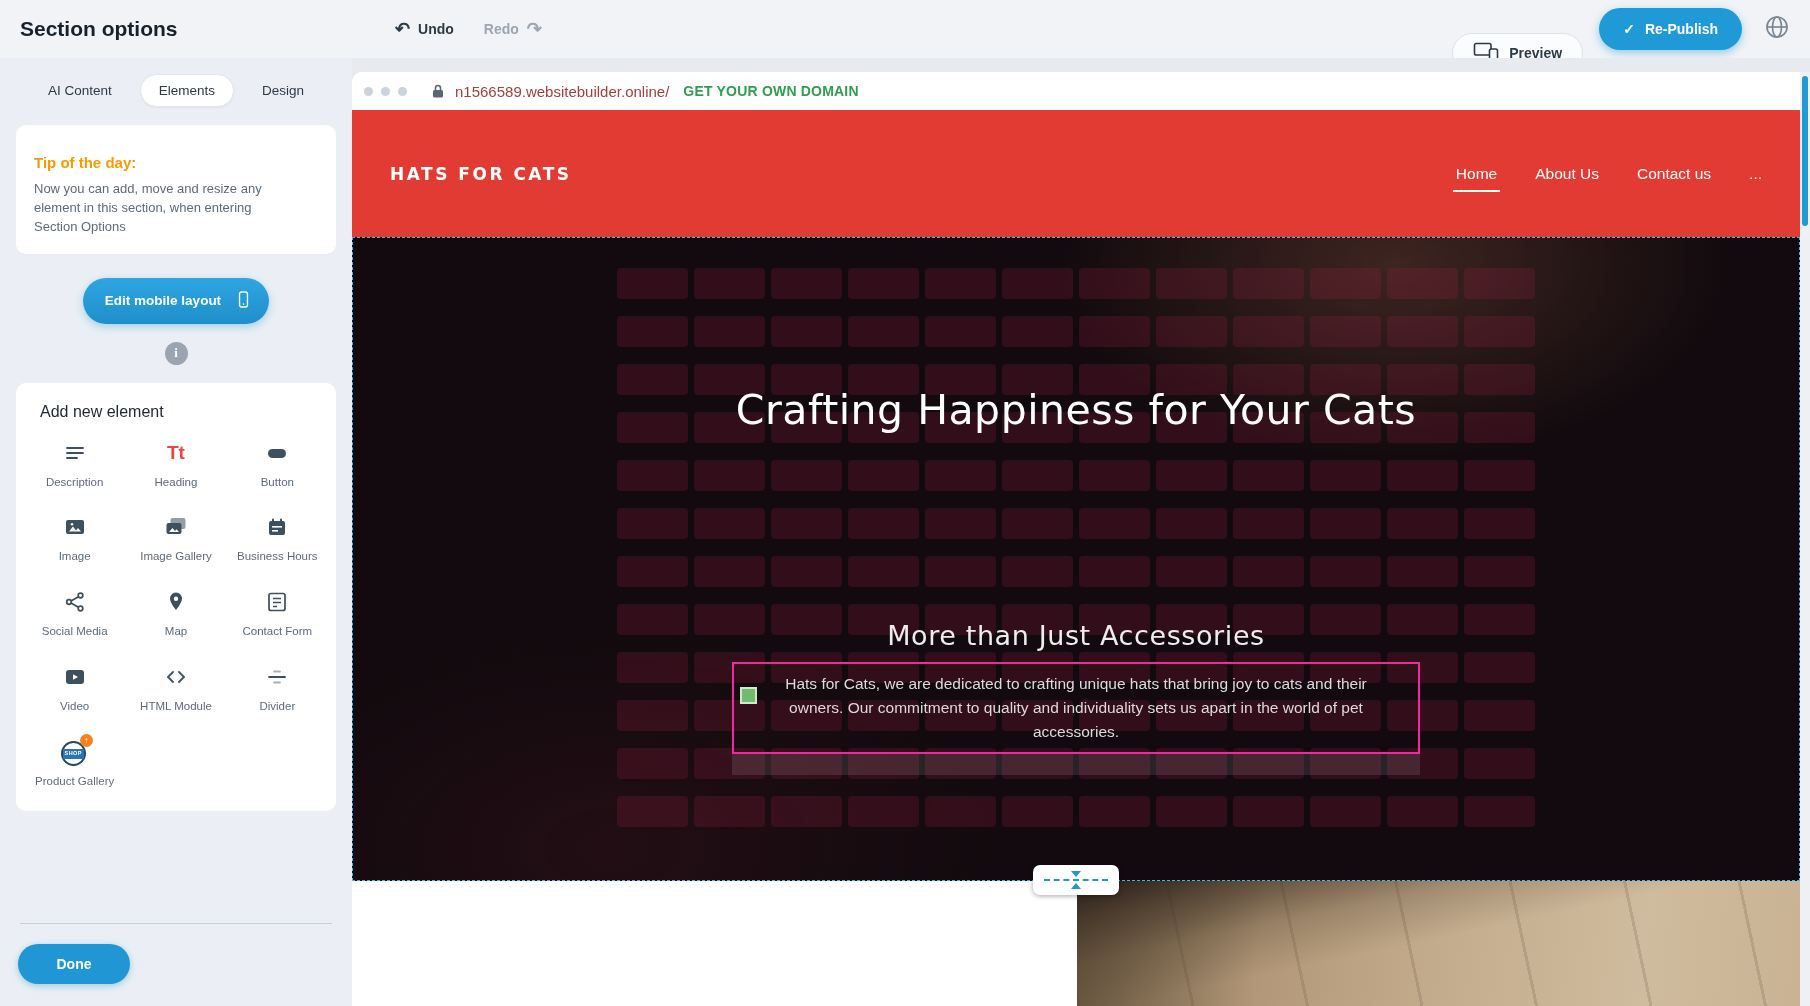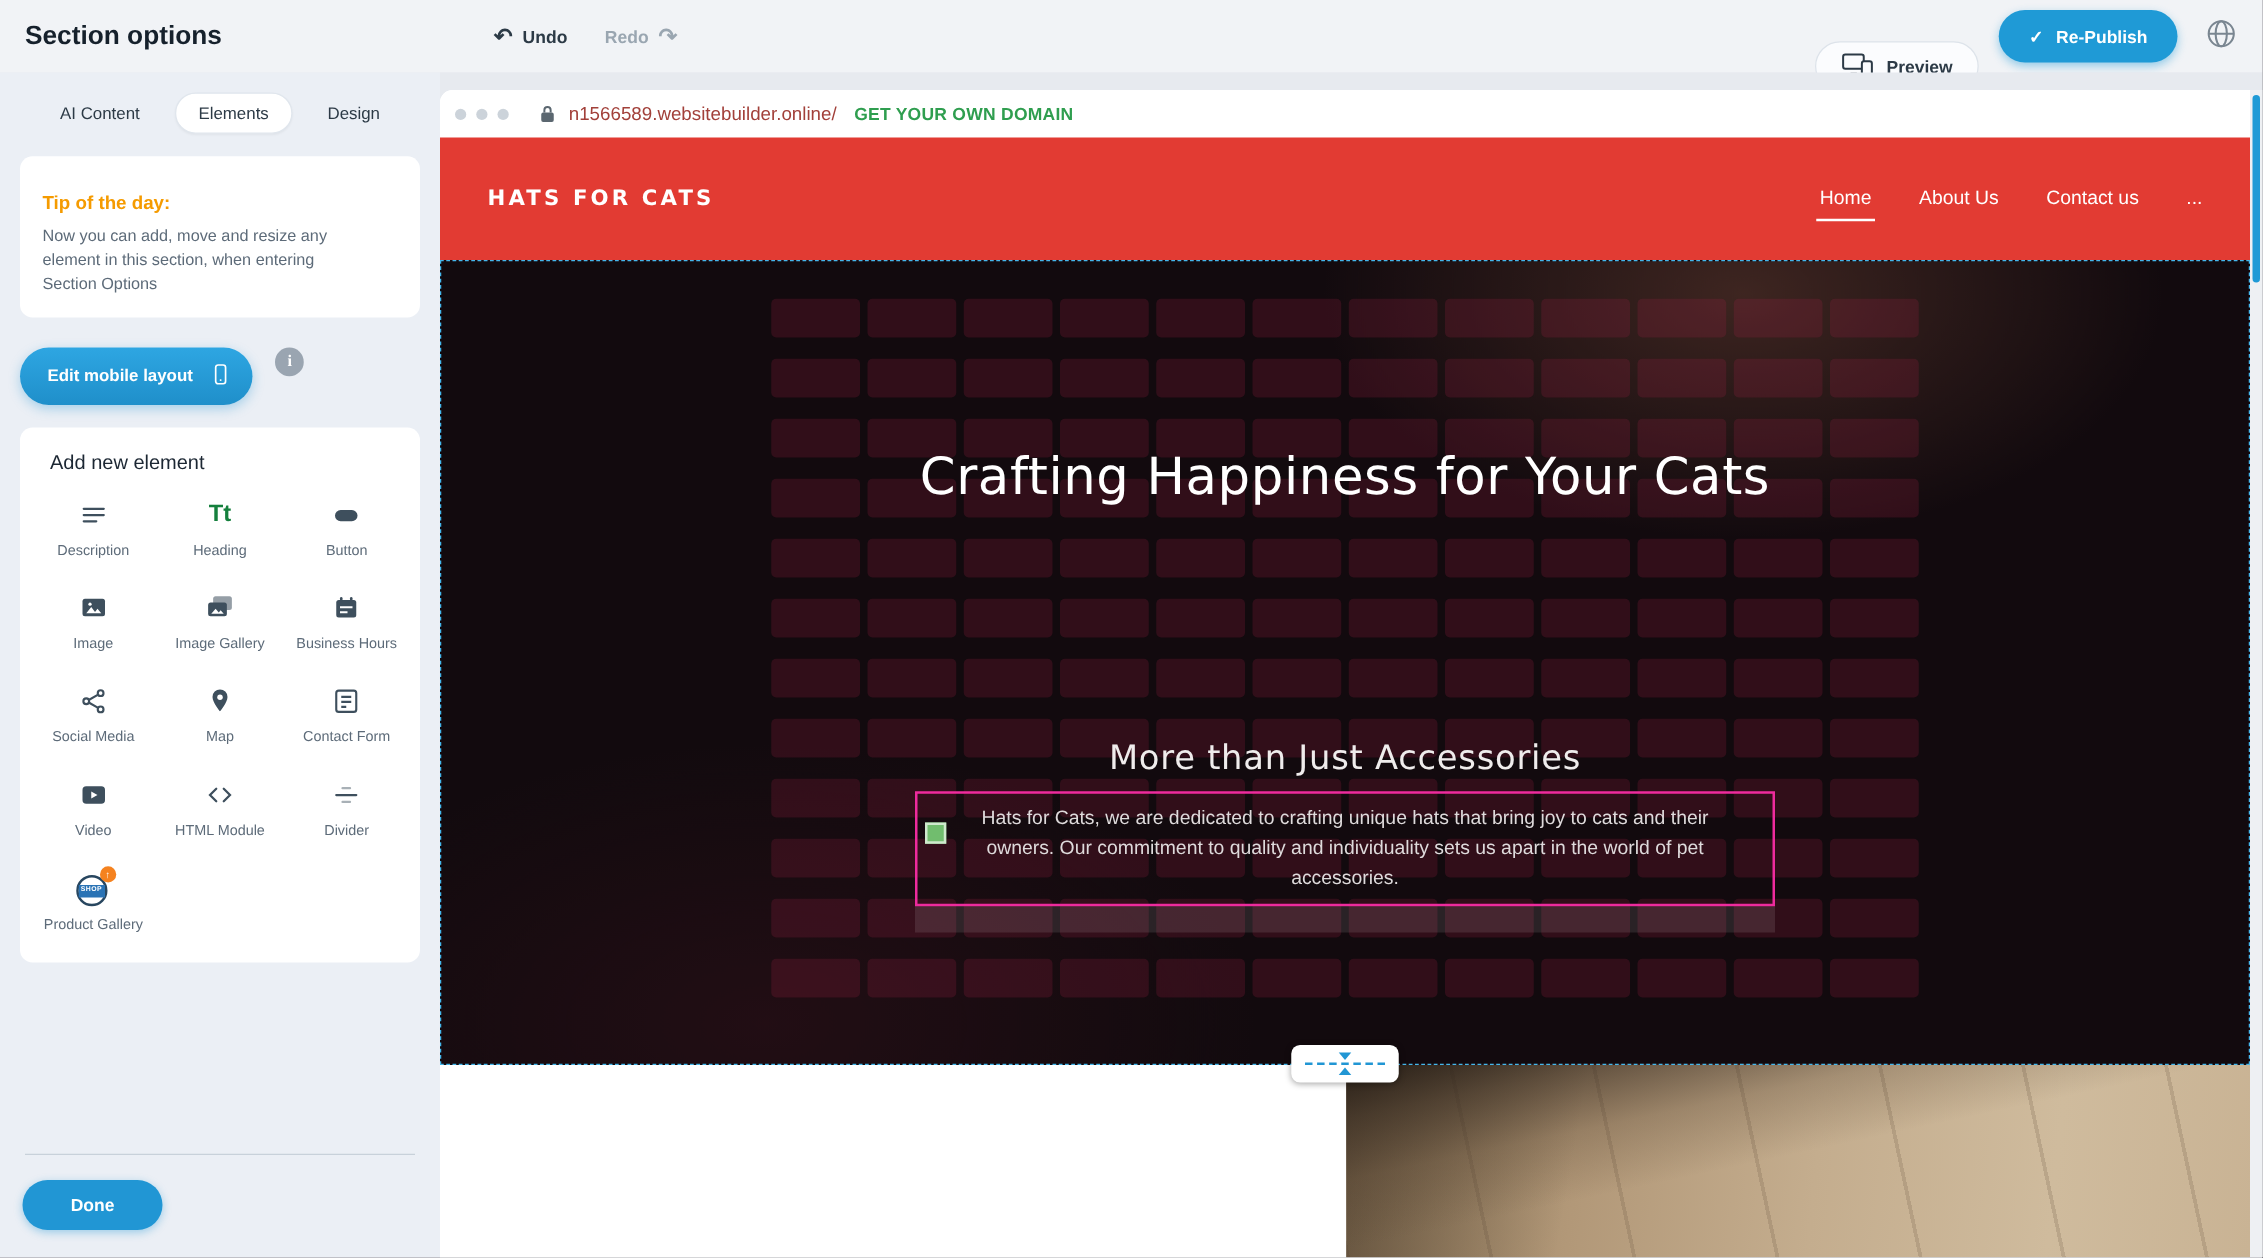--- a/index.html
+++ b/index.html
@@ -28,33 +28,33 @@
   .app-body{display:flex;height:948px;}
 
   
   .sidebar{width:352px;background:#ebeff5;display:flex;flex-direction:column;flex:0 0 auto;}
   .tabs{display:flex;justify-content:space-between;align-items:center;padding:16px 30px 8px;}
   .tab{padding:8px 18px;border-radius:18px;font-size:13.5px;color:#2c3a46;}
   .tab.active{background:#fff;border:1px solid #e0e6ed;box-shadow:0 1px 2px rgba(0,0,0,.05);}
   .tip-card{background:#fff;border-radius:10px;margin:10px 16px 6px;padding:29px 18px 17px;}
   .tip-title{color:#f59b00;font-size:15px;font-weight:bold;margin-bottom:9px;}
   .tip-body{font-size:13px;color:#5d6b79;line-height:1.45;max-width:256px;}
-  .mobile-row{display:flex;align-items:flex-start;gap:18px;margin:18px 16px 14px;}
+  .mobile-row{display:flex;align-items:center;gap:18px;margin:18px 16px 14px;flex-direction:column;}
   .edit-mobile-btn{height:46px;border:none;border-radius:24px;background:linear-gradient(#2ea6e2,#1f8fca);
     color:#fff;font-size:13.5px;font-weight:bold;display:flex;align-items:center;gap:13px;padding:0 16px 0 22px;
     box-shadow:0 3px 9px rgba(33,150,212,.35);}
   .info-btn{width:23px;height:23px;border-radius:50%;background:#9aa5b1;color:#fff;border:none;
     font-size:13px;font-weight:bold;display:flex;align-items:center;justify-content:center;font-family:"Liberation Serif",serif;}
   .add-card{background:#fff;border-radius:10px;margin:4px 16px;padding:20px 8px 22px;}
   .add-title{font-size:16px;color:#1c2733;margin:0 0 18px 16px;}
   .el-grid{display:grid;grid-template-columns:repeat(3,1fr);row-gap:24px;}
   .el-item{display:flex;flex-direction:column;align-items:center;gap:8px;color:#5d6b79;
     font-size:11.5px;text-align:center;line-height:1.3;padding:0 4px;}
   .el-icon{height:28px;display:flex;align-items:center;justify-content:center;}
-  .tt-glyph{font-size:19px;font-weight:bold;color:#15803d;line-height:1;}
+  .tt-glyph{font-size:19px;font-weight:bold;color:#ef4444;line-height:1;}
   .shop-icon{position:relative;width:30px;height:28px;}
   .shop-circle{position:absolute;left:1px;top:3px;width:25px;height:25px;border-radius:50%;
     background:#fff;border:2px solid #28465f;display:flex;align-items:center;justify-content:center;}
   .shop-band{width:27px;height:10px;background:#2a73b5;display:flex;align-items:center;justify-content:center;
     color:#fff;font-size:5.5px;font-weight:bold;letter-spacing:.4px;}
   .shop-badge{position:absolute;right:-3px;top:-4px;width:13px;height:13px;border-radius:50%;background:#f5821f;
     color:#fff;font-size:8px;display:flex;align-items:center;justify-content:center;}
   .sidebar-footer{margin-top:auto;padding:0 18px 22px;}
   .footer-divider{border-top:1px solid #c8d1da;margin:0 2px 20px;}
   .done-btn{width:112px;height:40px;border:none;border-radius:21px;background:#2196d4;color:#fff;
@@ -67,21 +67,21 @@
   .scroll-thumb{position:absolute;top:4px;left:2px;width:6px;height:150px;border-radius:3px;background:#1f9ad6;}
   .browser{position:absolute;left:0;right:10px;top:14px;bottom:0;background:#fff;
     border-radius:10px 0 0 0;overflow:visible;display:flex;flex-direction:column;}
   .chrome{height:38px;display:flex;align-items:center;padding:0 12px;background:#fff;flex:0 0 auto;border-radius:10px 0 0 0;}
   .win-dot{width:9px;height:9px;border-radius:50%;background:#ccd3da;margin-right:8px;}
   .lock-icon{margin-left:16px;display:flex;}
   .url-text{margin-left:10px;font-size:15px;color:#a2403a;}
   .domain-cta{margin-left:14px;font-size:14px;font-weight:bold;color:#2f9e4f;letter-spacing:.2px;}
 
   .site{flex:1;display:flex;flex-direction:column;}
-  .site-header{height:98px;background:#e23b33;display:flex;align-items:center;padding:0 38px;flex:0 0 auto;}
+  .site-header{height:127px;background:#e23b33;display:flex;align-items:center;padding:0 38px;flex:0 0 auto;}
   .logo{color:#fff;font-size:17px;font-weight:bold;letter-spacing:2.5px;text-transform:uppercase;
     font-family:"DejaVu Sans",sans-serif;}
   .site-nav{margin-left:auto;display:flex;align-items:center;gap:38px;}
   .nav-item{color:#fff;font-size:15.5px;position:relative;}
   .nav-item.active::after{content:"";position:absolute;left:-3px;right:-3px;bottom:-9px;height:2px;background:#fff;}
 
   .hero{flex:0 0 644px;position:relative;border:1px dashed #44b7ec;
     background:
       radial-gradient(ellipse 480px 280px at 72% 4%, rgba(115,70,55,.45), transparent 70%),
       radial-gradient(ellipse 560px 320px at 18% 95%, rgba(70,22,34,.30), transparent 70%),

